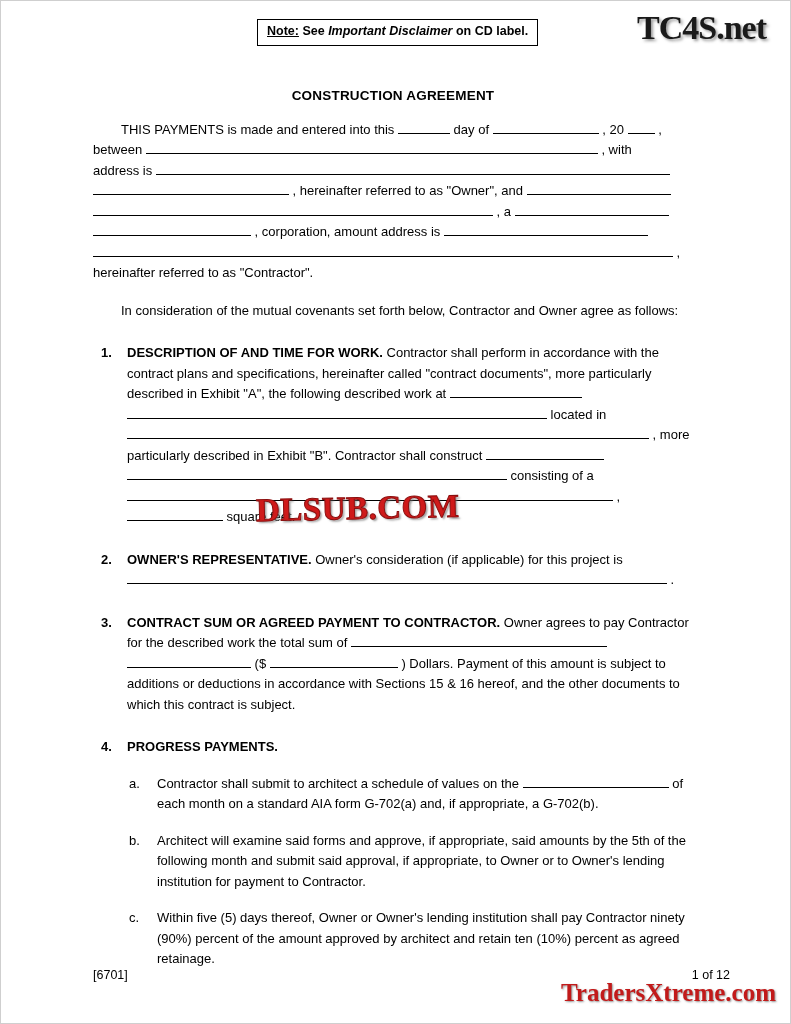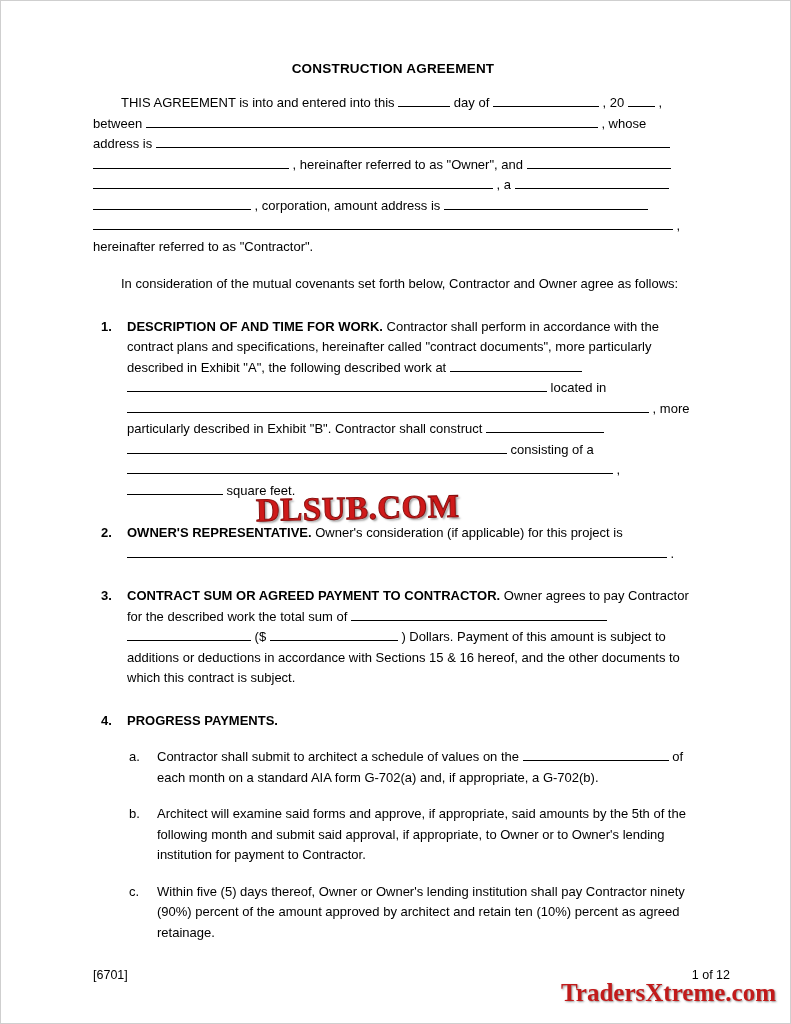--- a/index.html
+++ b/index.html
@@ -157,31 +157,35 @@
     left: 0; right: 0;
     text-align: right;
     top: 0;
   }
 </style>
 </head>
 <body>
 
 <div class="page">
 
+  <div class="wm-top">TC4S.net</div>
   <div class="wm-center">DLSUB.COM</div>
   <div class="wm-bottom">TradersXtreme.com</div>
 
   <div class="content">
 
+    <div class="note-box">
+      <b><u>Note:</u></b><b> See </b><i>Important Disclaimer</i><b> on CD label.</b>
+    </div>
 
     <div class="doc-title">CONSTRUCTION AGREEMENT</div>
 
     <div class="para indent">
-      <span>THIS AGREEMENT is into and entered into this </span><span class="fill" style="width:52px"></span><span> day of </span><span class="fill" style="width:106px"></span><span> , 20 </span><span class="fill" style="width:27px"></span><span> ,</span><br>
-      <span>between </span><span class="fill" style="width:452px"></span><span> , whose</span><br>
+      <span>THIS PAYMENTS is made and entered into this </span><span class="fill" style="width:52px"></span><span> day of </span><span class="fill" style="width:106px"></span><span> , 20 </span><span class="fill" style="width:27px"></span><span> ,</span><br>
+      <span>between </span><span class="fill" style="width:452px"></span><span> , with</span><br>
       <span>address is </span><span class="fill" style="width:514px"></span><br>
       <span class="fill" style="width:196px"></span><span> , hereinafter referred to as "Owner", and </span><span class="fill" style="width:144px"></span><br>
       <span class="fill" style="width:400px"></span><span> , a </span><span class="fill" style="width:154px"></span><br>
       <span class="fill" style="width:158px"></span><span> , corporation, amount address is </span><span class="fill" style="width:204px"></span><br>
       <span class="fill" style="width:580px"></span><span> ,</span><br>
       <span>hereinafter referred to as "Contractor".</span>
     </div>
 
     <div class="para indent">In consideration of the mutual covenants set forth below, Contractor and Owner agree as follows:</div>
 

